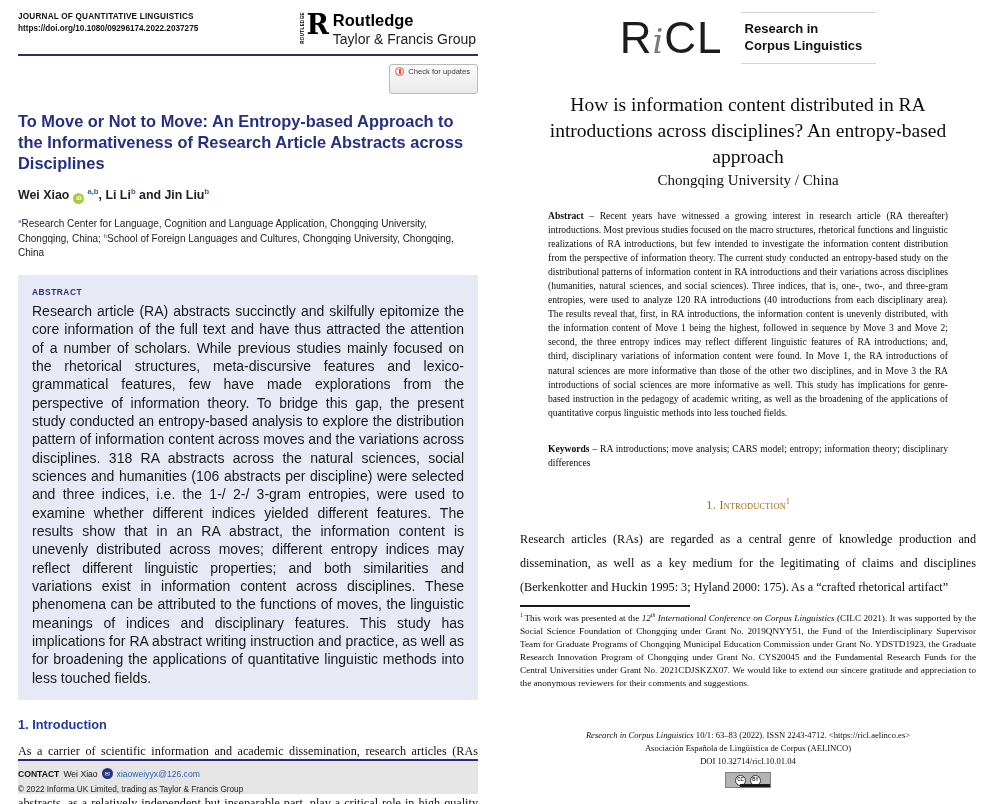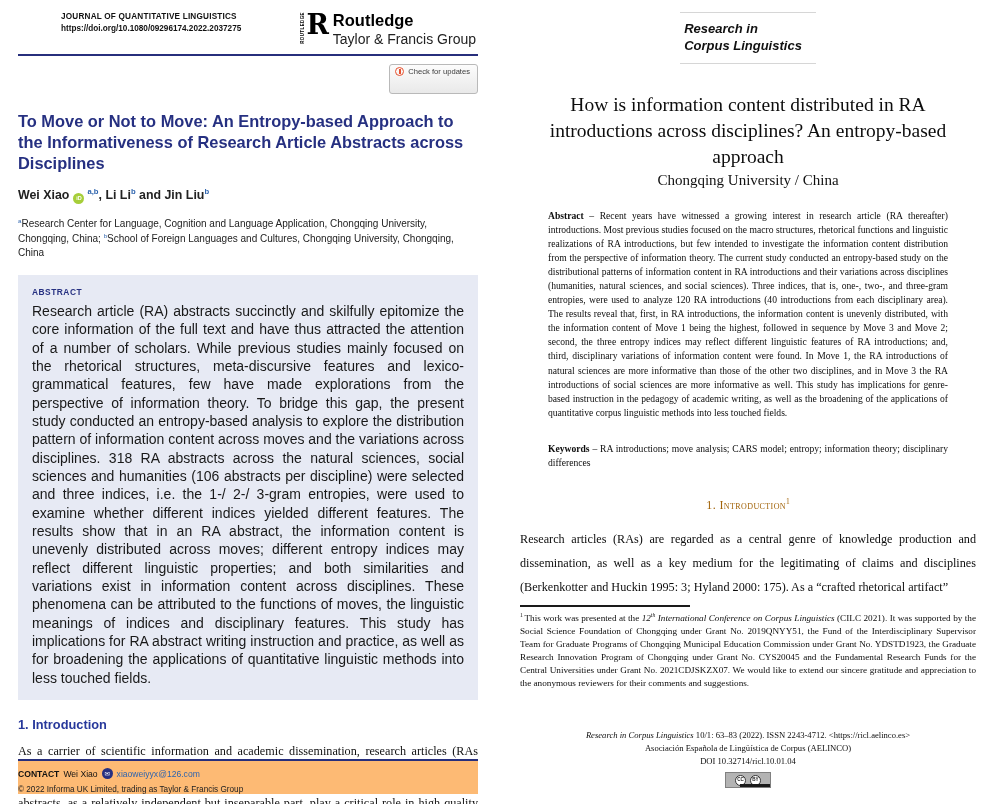--- a/index.html
+++ b/index.html
@@ -8,21 +8,21 @@
   .page { position:absolute; top:0; height:804px; overflow:hidden; background:#fff; }
   .page.left  { left:0;   width:498px; padding:0 20px 0 18px; }
   .page.right { left:498px; width:498px; padding:0 20px 0 22px; }
 
   sup, .sup { font-size:62%; vertical-align:super; line-height:0; }
   .blu { color:#2e64ae; }
   .lnk { color:#ef4444; }
   .i { font-style:italic; }
 
   
-  .l-header { display:flex; justify-content:space-between; align-items:flex-start; padding-top:12px;margin-left:43px; }
+  .l-header { display:flex; justify-content:space-between; align-items:flex-start; padding-top:12px; }
   .l-journal { font-size:8.2px; font-weight:700; letter-spacing:.2px; color:#111; }
   .l-doi { font-size:8.2px; font-weight:600; color:#111; margin-top:3px; }
   .rl-logo { display:flex; align-items:flex-start; gap:4px; margin-right:2px; }
   .rl-mark { display:flex; align-items:stretch; }
   .rl-vert { writing-mode:vertical-rl; transform:rotate(180deg); font-size:4.5px; font-weight:700; letter-spacing:.4px; color:#000; line-height:1; }
   .rl-r { font-size:27px; font-weight:700; font-family:"DejaVu Serif", serif; line-height:.95; color:#000; margin-left:1px; }
   .rl-name { font-size:16.5px; font-weight:600; color:#000; line-height:1; }
   .rl-tag { font-size:14px; color:#222; margin-top:2px; }
   .l-rule { height:2.5px; background:#272f7c; margin-top:7px; }
   .l-badge-row { display:flex; justify-content:flex-end; margin-top:8px; }
@@ -33,35 +33,35 @@
   .l-title { margin-top:17px; font-size:16.4px; font-weight:700; color:#263081; line-height:1.27; }
   .l-authors { margin-top:15px; font-size:12.4px; font-weight:600; color:#222; }
   .orcid { display:inline-block; width:11px; height:11px; border-radius:50%; background:#a6ce39; color:#fff;
            font-size:5.5px; font-weight:700; text-align:center; line-height:11px; margin:0 3px 0 4px; vertical-align:-1px; }
   .l-affil { margin-top:13px; font-size:10px; line-height:1.42; color:#222; }
   .l-absbox { margin-top:15px; background:#e7eaf4; padding:12px 14px 13px 14px; }
   .l-abslabel { font-size:8.4px; font-weight:700; letter-spacing:.5px; color:#263081; }
   .l-abstext { margin-top:5px; font-size:14px; line-height:1.31; text-align:justify; color:#191919; }
   .l-sec { margin-top:17px; font-size:12.8px; font-weight:700; color:#27389b; }
   .l-body { margin-top:11px; font-family:"Liberation Serif", serif; font-size:12.2px; line-height:1.43; text-align:justify; color:#111; }
-  .l-footer { position:absolute; left:18px; right:20px; bottom:10px; background:#fdba74; }
+  .l-footer { position:absolute; left:18px; right:20px; bottom:10px; background:#e5e5e5; }
   .l-frule { height:1.6px; background:#272f7c; margin-bottom:7px; }
   .l-contact { font-size:8.6px; color:#111; display:flex; align-items:center; gap:4px; }
   .l-contact b { font-weight:700; }
   .mail-ico { display:inline-flex; width:11px; height:11px; border-radius:50%; background:#263081; color:#fff;
               font-size:6.5px; align-items:center; justify-content:center; }
   .l-email { color:#2e64ae; }
   .l-copy { font-size:8.2px; color:#222; margin-top:6px; }
 
   
   .r-logohead { margin-top:12px; display:flex; justify-content:center; align-items:center; gap:18px; }
   .ricl { font-size:44px; letter-spacing:1px; color:#1c1c1c; line-height:1; font-weight:400; }
   .ricl-i { font-family:"DejaVu Serif", serif; font-style:italic; color:#7a7a7a; font-size:34px; }
   .r-jbox { border-top:1.5px solid #d6d6d6; border-bottom:1.5px solid #d6d6d6; padding:8px 14px 8px 4px;
-            font-size:13px; font-weight:700; color:#111; line-height:1.3;font-style:italic; }
+            font-size:13px; font-weight:700; color:#111; line-height:1.3; }
   .r-title { margin-top:28px; font-family:"Liberation Serif", serif; font-weight:400; font-size:19.5px;
              line-height:1.33; text-align:center; color:#0d0d0d; }
   .r-authors { margin-top:12px; font-family:"Liberation Serif", serif; font-size:9.8px; font-weight:700; text-align:center; color:#111; }
   .r-affil { font-family:"Liberation Serif", serif; font-size:15px; text-align:center; color:#111; margin-top:2px; }
   .r-abstract, .r-keywords { width:400px; margin:20px auto 0; font-family:"Liberation Serif", serif;
              font-size:9.6px; line-height:1.47; text-align:justify; color:#0d0d0d; }
   .r-keywords { margin-top:22px; }
   .r-abstract b, .r-keywords b { font-weight:700; }
   .r-sec { margin-top:28px; text-align:center; font-family:"Liberation Serif", serif; font-size:12px; color:#a16207; }
   .r-sec .sc { font-variant:small-caps; letter-spacing:.4px; }
@@ -136,20 +136,23 @@
       <span class="l-email">xiaoweiyyx@126.com</span>
     </div>
     <div class="l-copy">© 2022 Informa UK Limited, trading as Taylor &amp; Francis Group</div>
   </footer>
 
 </section>
 
 <section class="page right">
 
   <div class="r-logohead">
+    <div class="ricl">
+      <span>R</span><span class="ricl-i">i</span><span>CL</span>
+    </div>
     <div class="r-jbox">
       <div>Research in</div>
       <div>Corpus Linguistics</div>
     </div>
   </div>
 
   <h1 class="r-title">How is information content distributed in RA introductions across disciplines? An entropy-based approach</h1>
 
   <div class="r-affil">Chongqing University / China</div>
 

